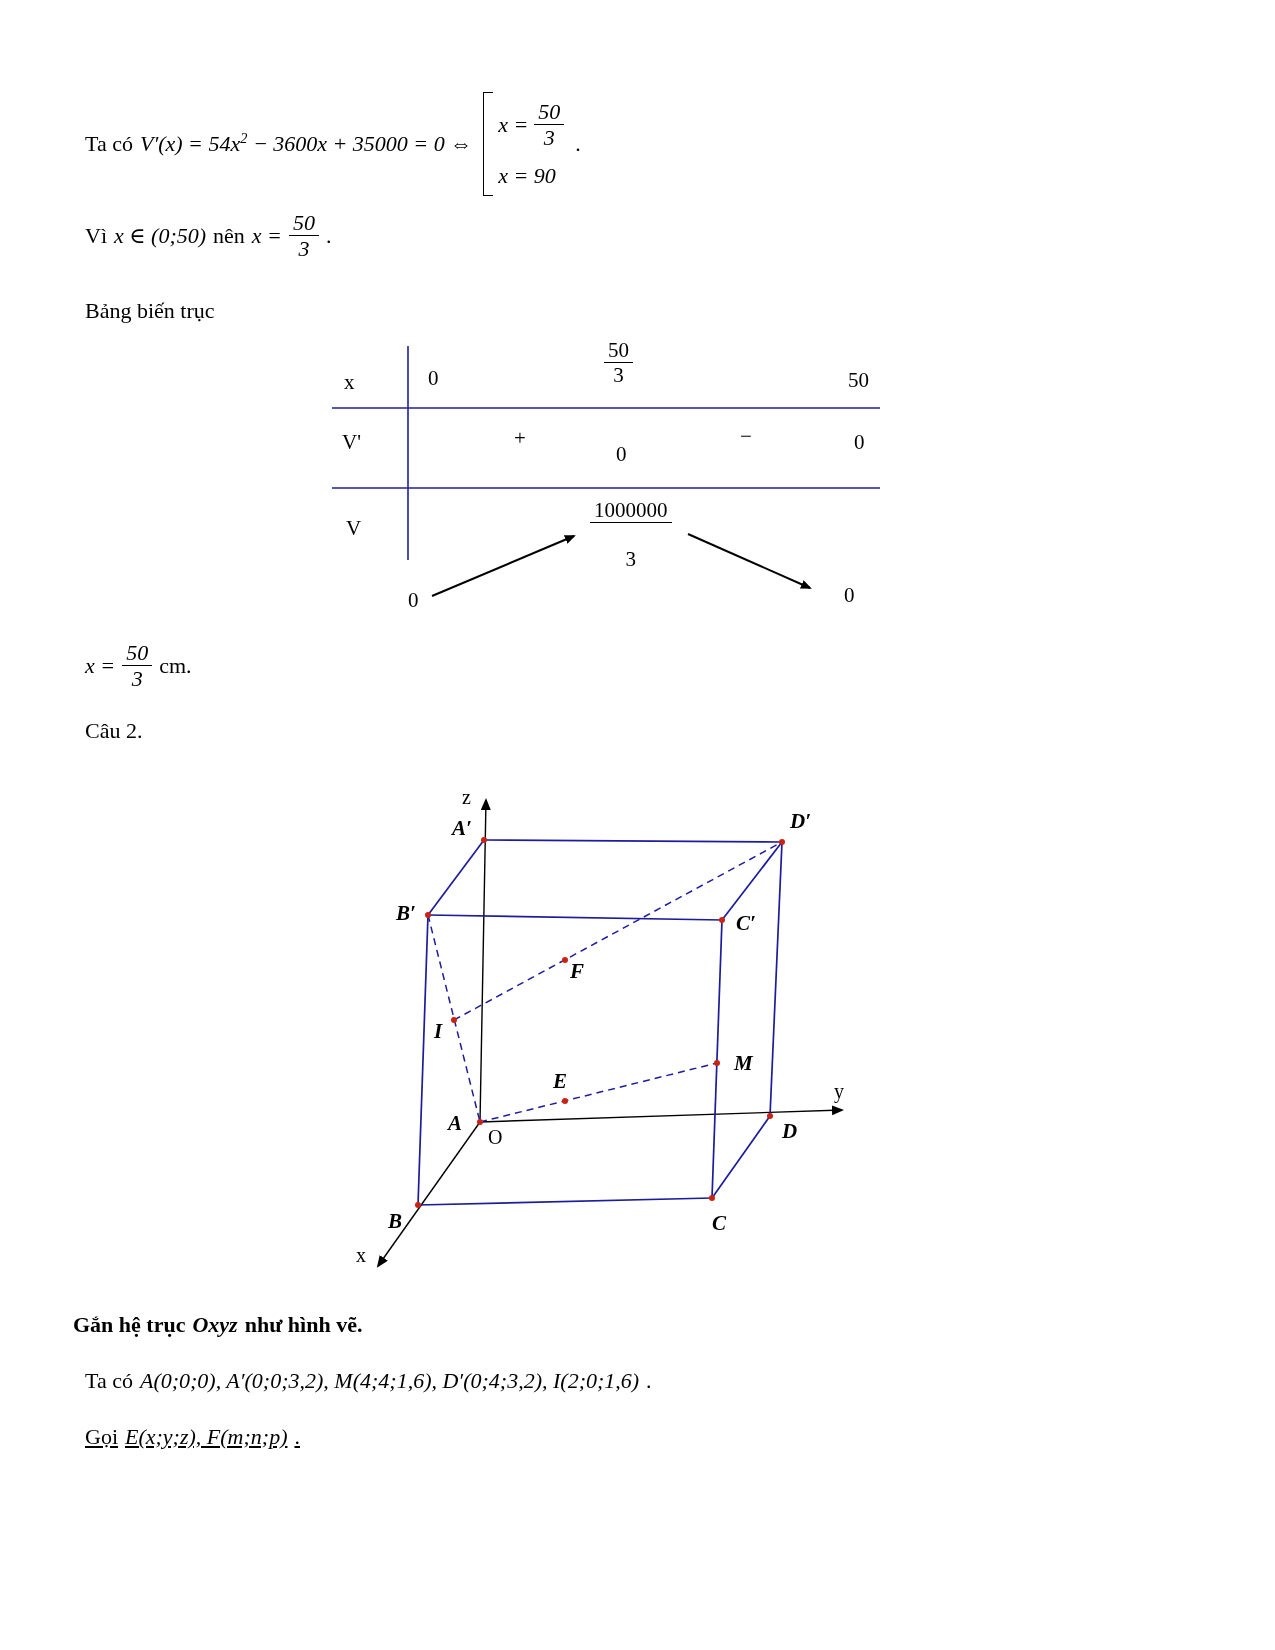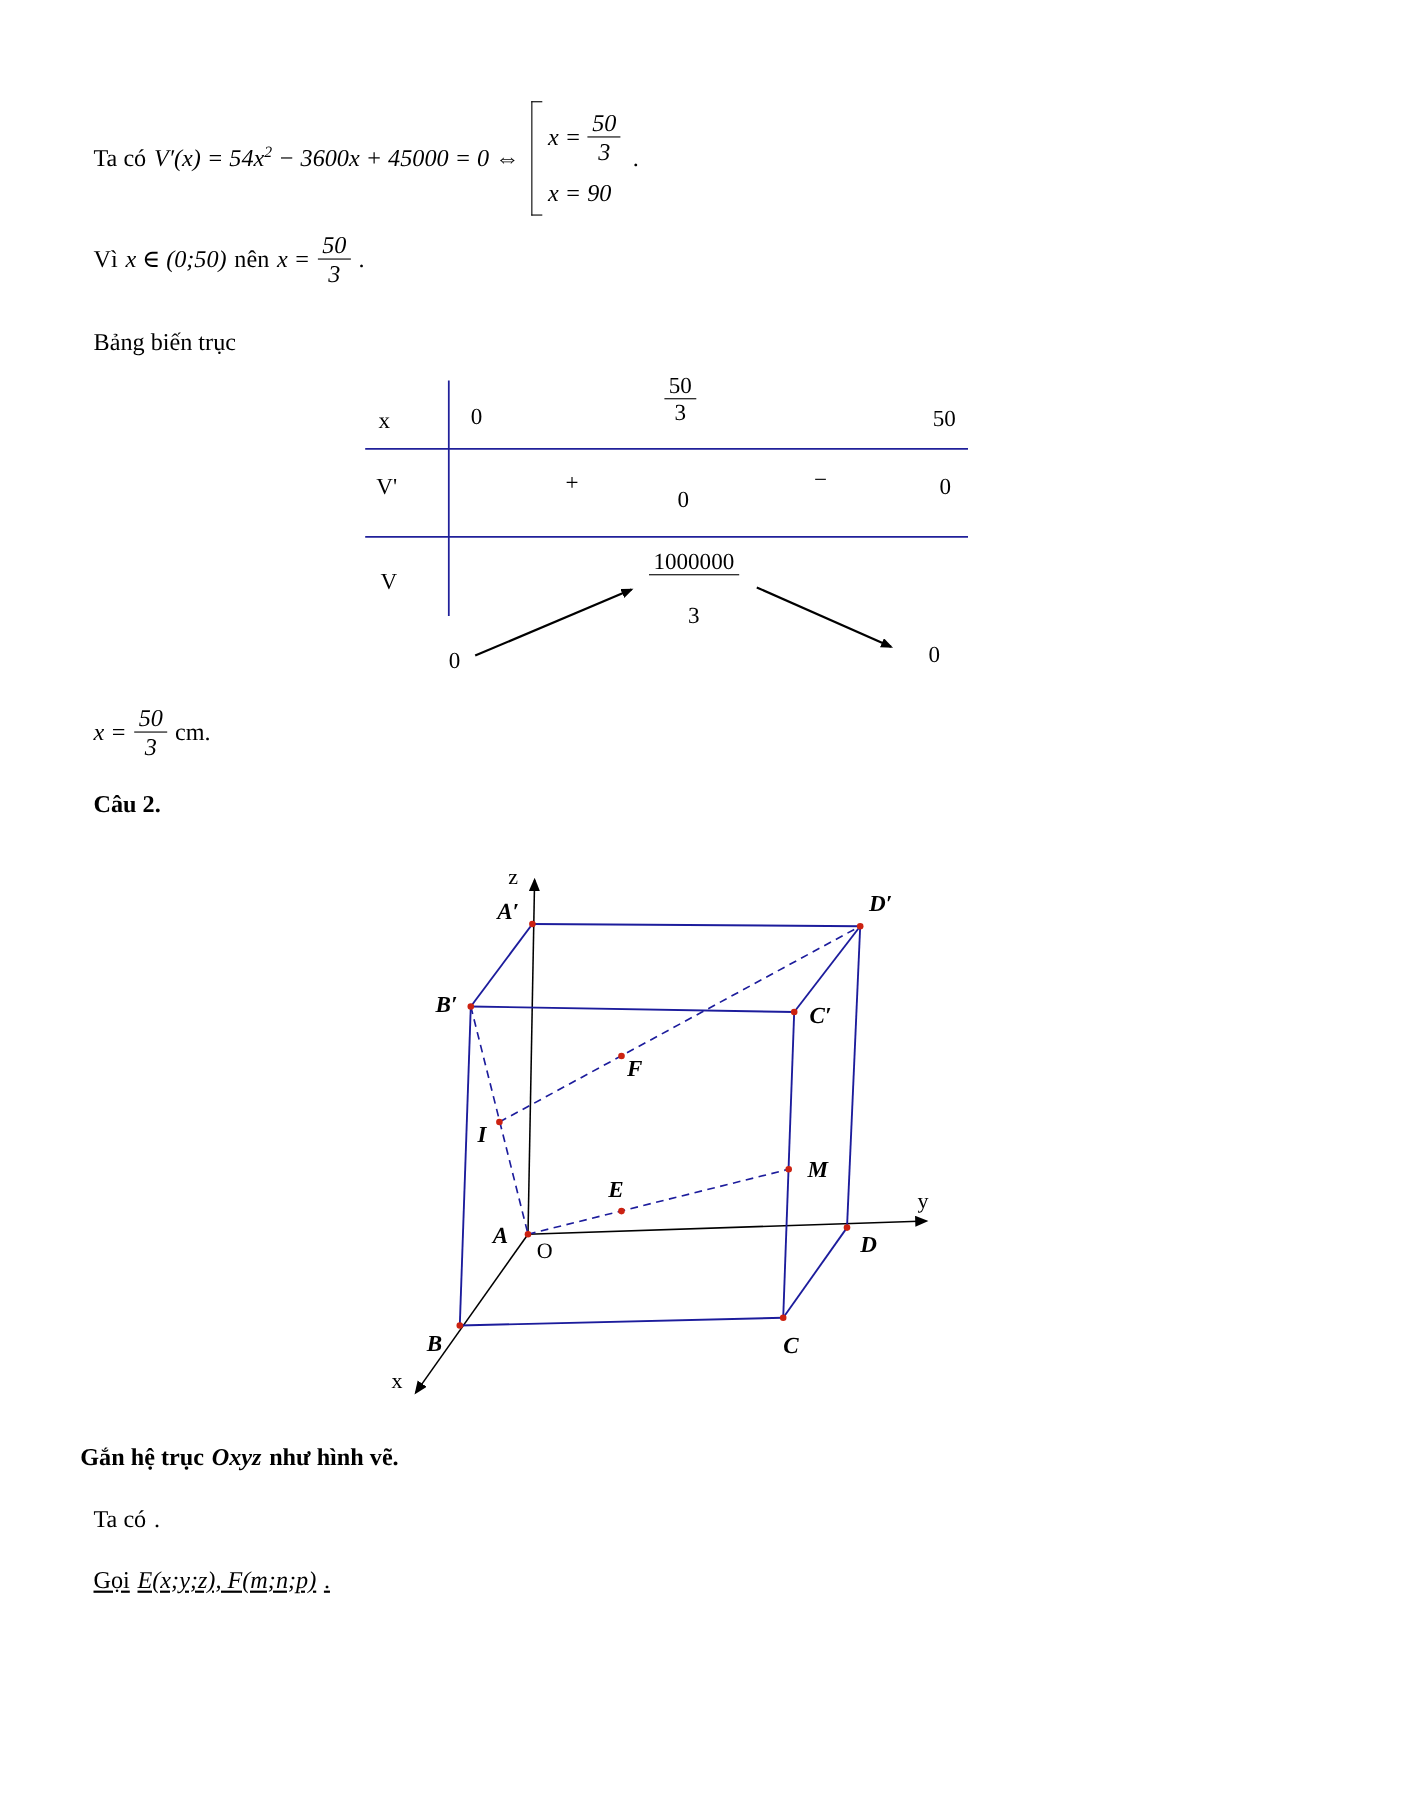--- a/index.html
+++ b/index.html
@@ -5,39 +5,39 @@
   * { margin:0; padding:0; box-sizing:border-box; }
   html,body { background:#ffffff; }
   body {
     width:1275px; height:1650px; position:relative;
     font-family:"Liberation Serif","DejaVu Serif",serif;
     color:#000; font-size:22px;
   }
   .abs { position:absolute; }
   .row { display:flex; align-items:center; gap:7px; white-space:nowrap; }
   .math { font-style:italic; }
-  .bold { font-weight:bold; }
+  .bold { font-weight:normal; }
   sup { font-size:0.65em; }
   .frac { display:inline-flex; flex-direction:column; align-items:center; line-height:1.15; vertical-align:middle; }
   .frac .num { border-bottom:1.3px solid #000; padding:0 4px; display:block; text-align:center; }
   .frac .den { padding:0 4px; display:block; text-align:center; }
   .cases { position:relative; display:inline-flex; flex-direction:column; gap:12px; padding:7px 4px 7px 15px; margin-left:4px; }
   .cases::before { content:""; position:absolute; left:0; top:0; bottom:0; width:9px;
     border:1.8px solid #000; border-right:none; }
   .case { display:flex; align-items:center; gap:6px; }
   .t { position:absolute; font-size:21px; white-space:nowrap; }
   .fig-label { font-family:"Liberation Serif","DejaVu Serif",serif; font-style:italic; font-weight:bold; font-size:21px; fill:#000; }
   .fig-axis { font-family:"Liberation Serif","DejaVu Serif",serif; font-size:20px; fill:#000; }
 </style>
 </head>
 <body>
 
 <div class="abs row" style="left:85px; top:92px;">
   <span>Ta có</span>
-  <span class="math"><span>V′(x) = 54x</span><sup>2</sup><span> − 3600x + 45000 = 0 ⇔</span></span>
+  <span class="math"><span>V′(x) = 54x</span><sup>2</sup><span> − 3600x + 35000 = 0 ⇔</span></span>
   <span class="cases">
     <span class="case">
       <span class="math">x =</span>
       <span class="frac math">
           <span class="num">50</span>
           <span class="den">3</span>
         </span>
     </span>
     <span class="case math">x = 90</span>
   </span>
@@ -168,20 +168,21 @@
 </div>
 
 <div class="abs row" style="left:73px; top:1312px;font-weight:bold;">
   <span>Gắn hệ trục</span>
   <span class="math">Oxyz</span>
   <span>như hình vẽ.</span>
 </div>
 
 <div class="abs row" style="left:85px; top:1368px;">
   <span>Ta có</span>
+  <span class="math">A(0;0;0), A′(0;0;3,2), M(4;4;1,6), D′(0;4;3,2), I(2;0;1,6)</span>
   <span>.</span>
 </div>
 
 <div class="abs row" style="left:85px; top:1424px;text-decoration:underline;">
   <span>Gọi</span>
   <span class="math">E(x;y;z), F(m;n;p)</span>
   <span>.</span>
 </div>
 
 </body></html>

